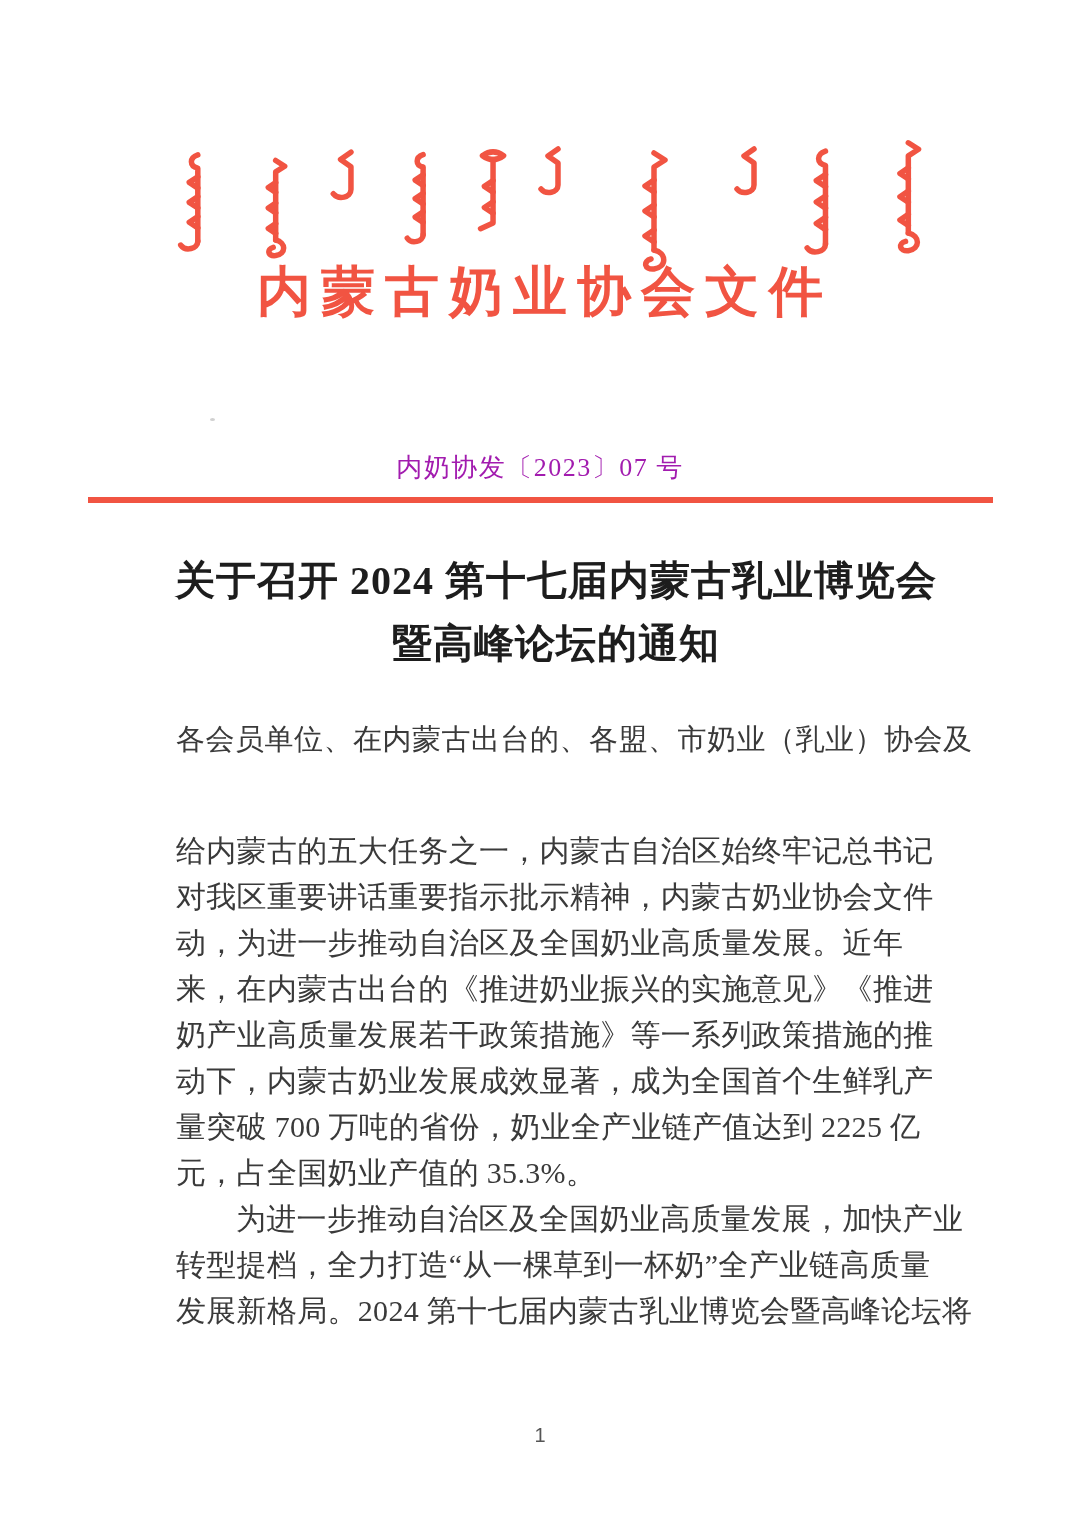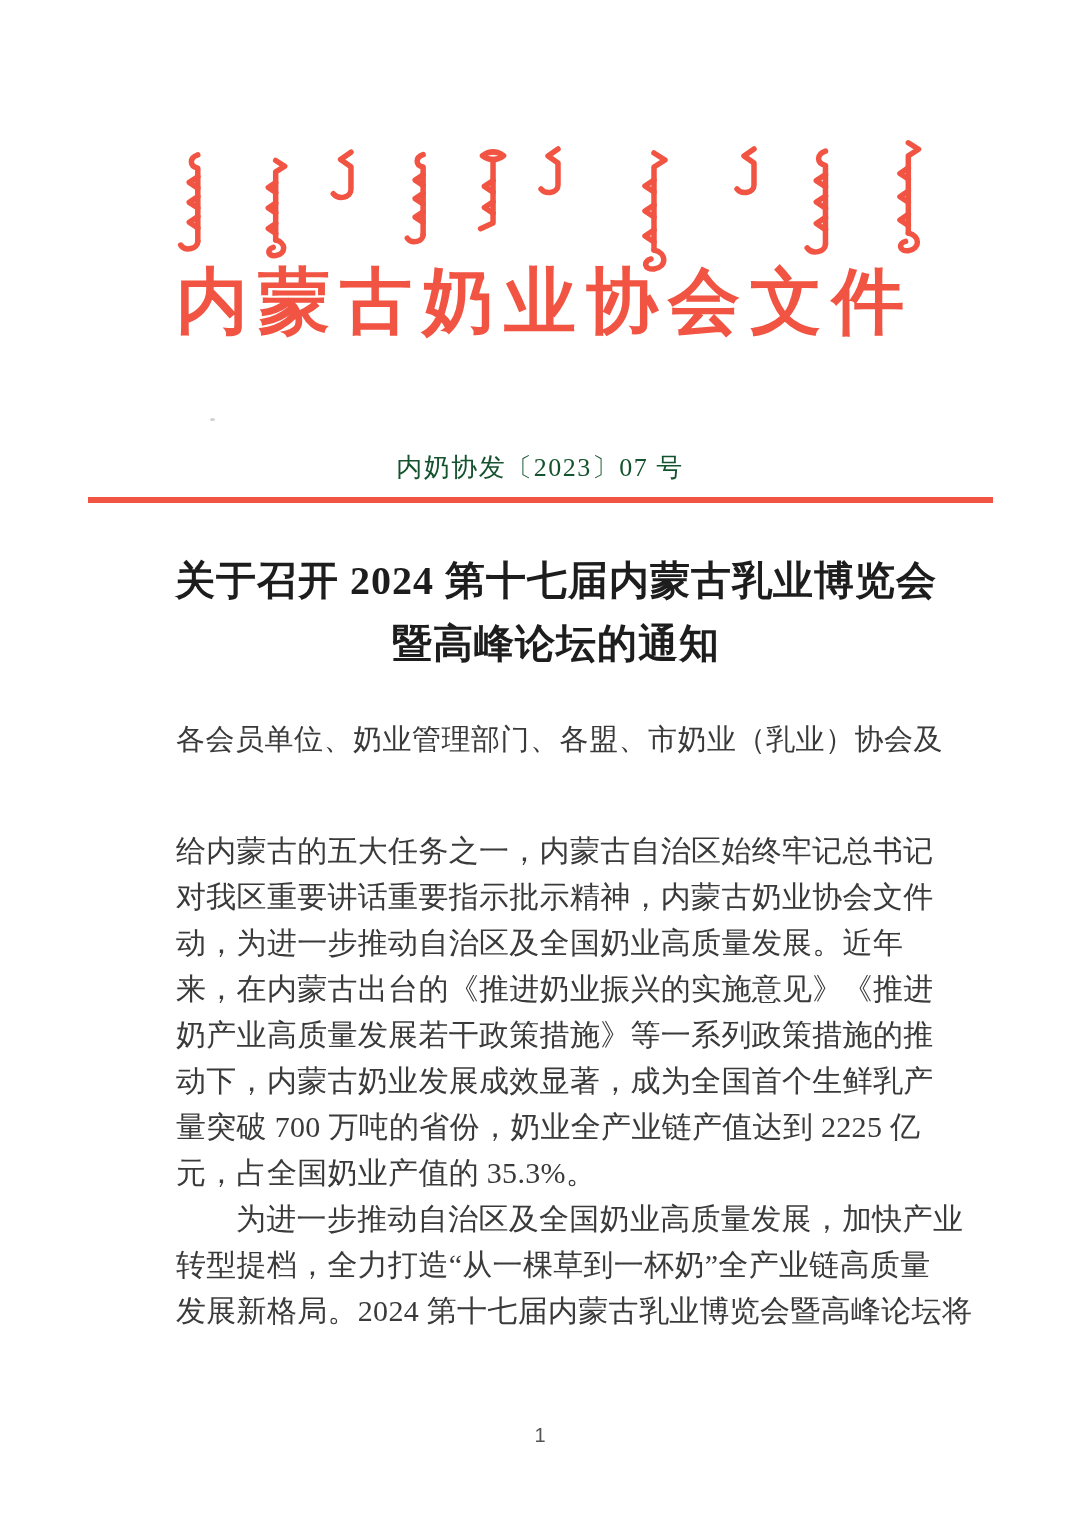--- a/index.html
+++ b/index.html
@@ -10,26 +10,26 @@
     background:#ffffff; overflow:hidden;
     font-family:"Liberation Serif","DejaVu Serif",serif;
   }
   .mongolian-banner { position:absolute; top:0; left:0; width:1080px; height:300px; }
   .mongolian-banner path {
     fill:none; stroke:var(--red); stroke-width:5.5;
     stroke-linecap:round; stroke-linejoin:round; vector-effect:non-scaling-stroke;
   }
   .org-title {
     position:absolute; top:263px; left:0; width:100%;
-    text-align:center; font-size:72px; font-weight:bold; line-height:1.1;
+    text-align:center; font-size:54px; font-weight:bold; line-height:1.1;
     color:var(--red); letter-spacing:10px; text-indent:10px; white-space:nowrap;
   }
   .doc-number {
     position:absolute; top:450px; left:0; width:100%;
-    text-align:center; font-size:26px; color:#14532d; letter-spacing:1.5px;
+    text-align:center; font-size:26px; color:#a21caf; letter-spacing:1.5px;
     white-space:nowrap;
   }
   .red-rule {
     position:absolute; top:497px; left:88px; width:905px; height:6px;
     background:var(--red);
   }
   .doc-title {
     position:absolute; top:549px; left:16px; width:100%;
     text-align:center; font-size:40px; font-weight:bold; color:var(--ink-dark);
     line-height:63px; letter-spacing:1px;
@@ -105,21 +105,21 @@
   <div class="doc-number">内奶协发〔2023〕07 号</div>
 
   <div class="red-rule"></div>
 
   <div class="doc-title">
     <div class="line">关于召开 2024 第十七届内蒙古乳业博览会</div>
     <div class="line">暨高峰论坛的通知</div>
   </div>
 
   <div class="salutation">
-    <div class="line">各会员单位、奶业管理部门、各盟、市奶业（乳业）协会及</div>
+    <div class="line">各会员单位、在内蒙古出台的、各盟、市奶业（乳业）协会及</div>
   </div>
 
   <div class="body-text">
     <div class="line">给内蒙古的五大任务之一，内蒙古自治区始终牢记总书记</div>
     <div class="line">对我区重要讲话重要指示批示精神，内蒙古奶业协会文件</div>
     <div class="line">动，为进一步推动自治区及全国奶业高质量发展。近年</div>
     <div class="line">来，在内蒙古出台的《推进奶业振兴的实施意见》《推进</div>
     <div class="line">奶产业高质量发展若干政策措施》等一系列政策措施的推</div>
     <div class="line">动下，内蒙古奶业发展成效显著，成为全国首个生鲜乳产</div>
     <div class="line">量突破 700 万吨的省份，奶业全产业链产值达到 2225 亿</div>

